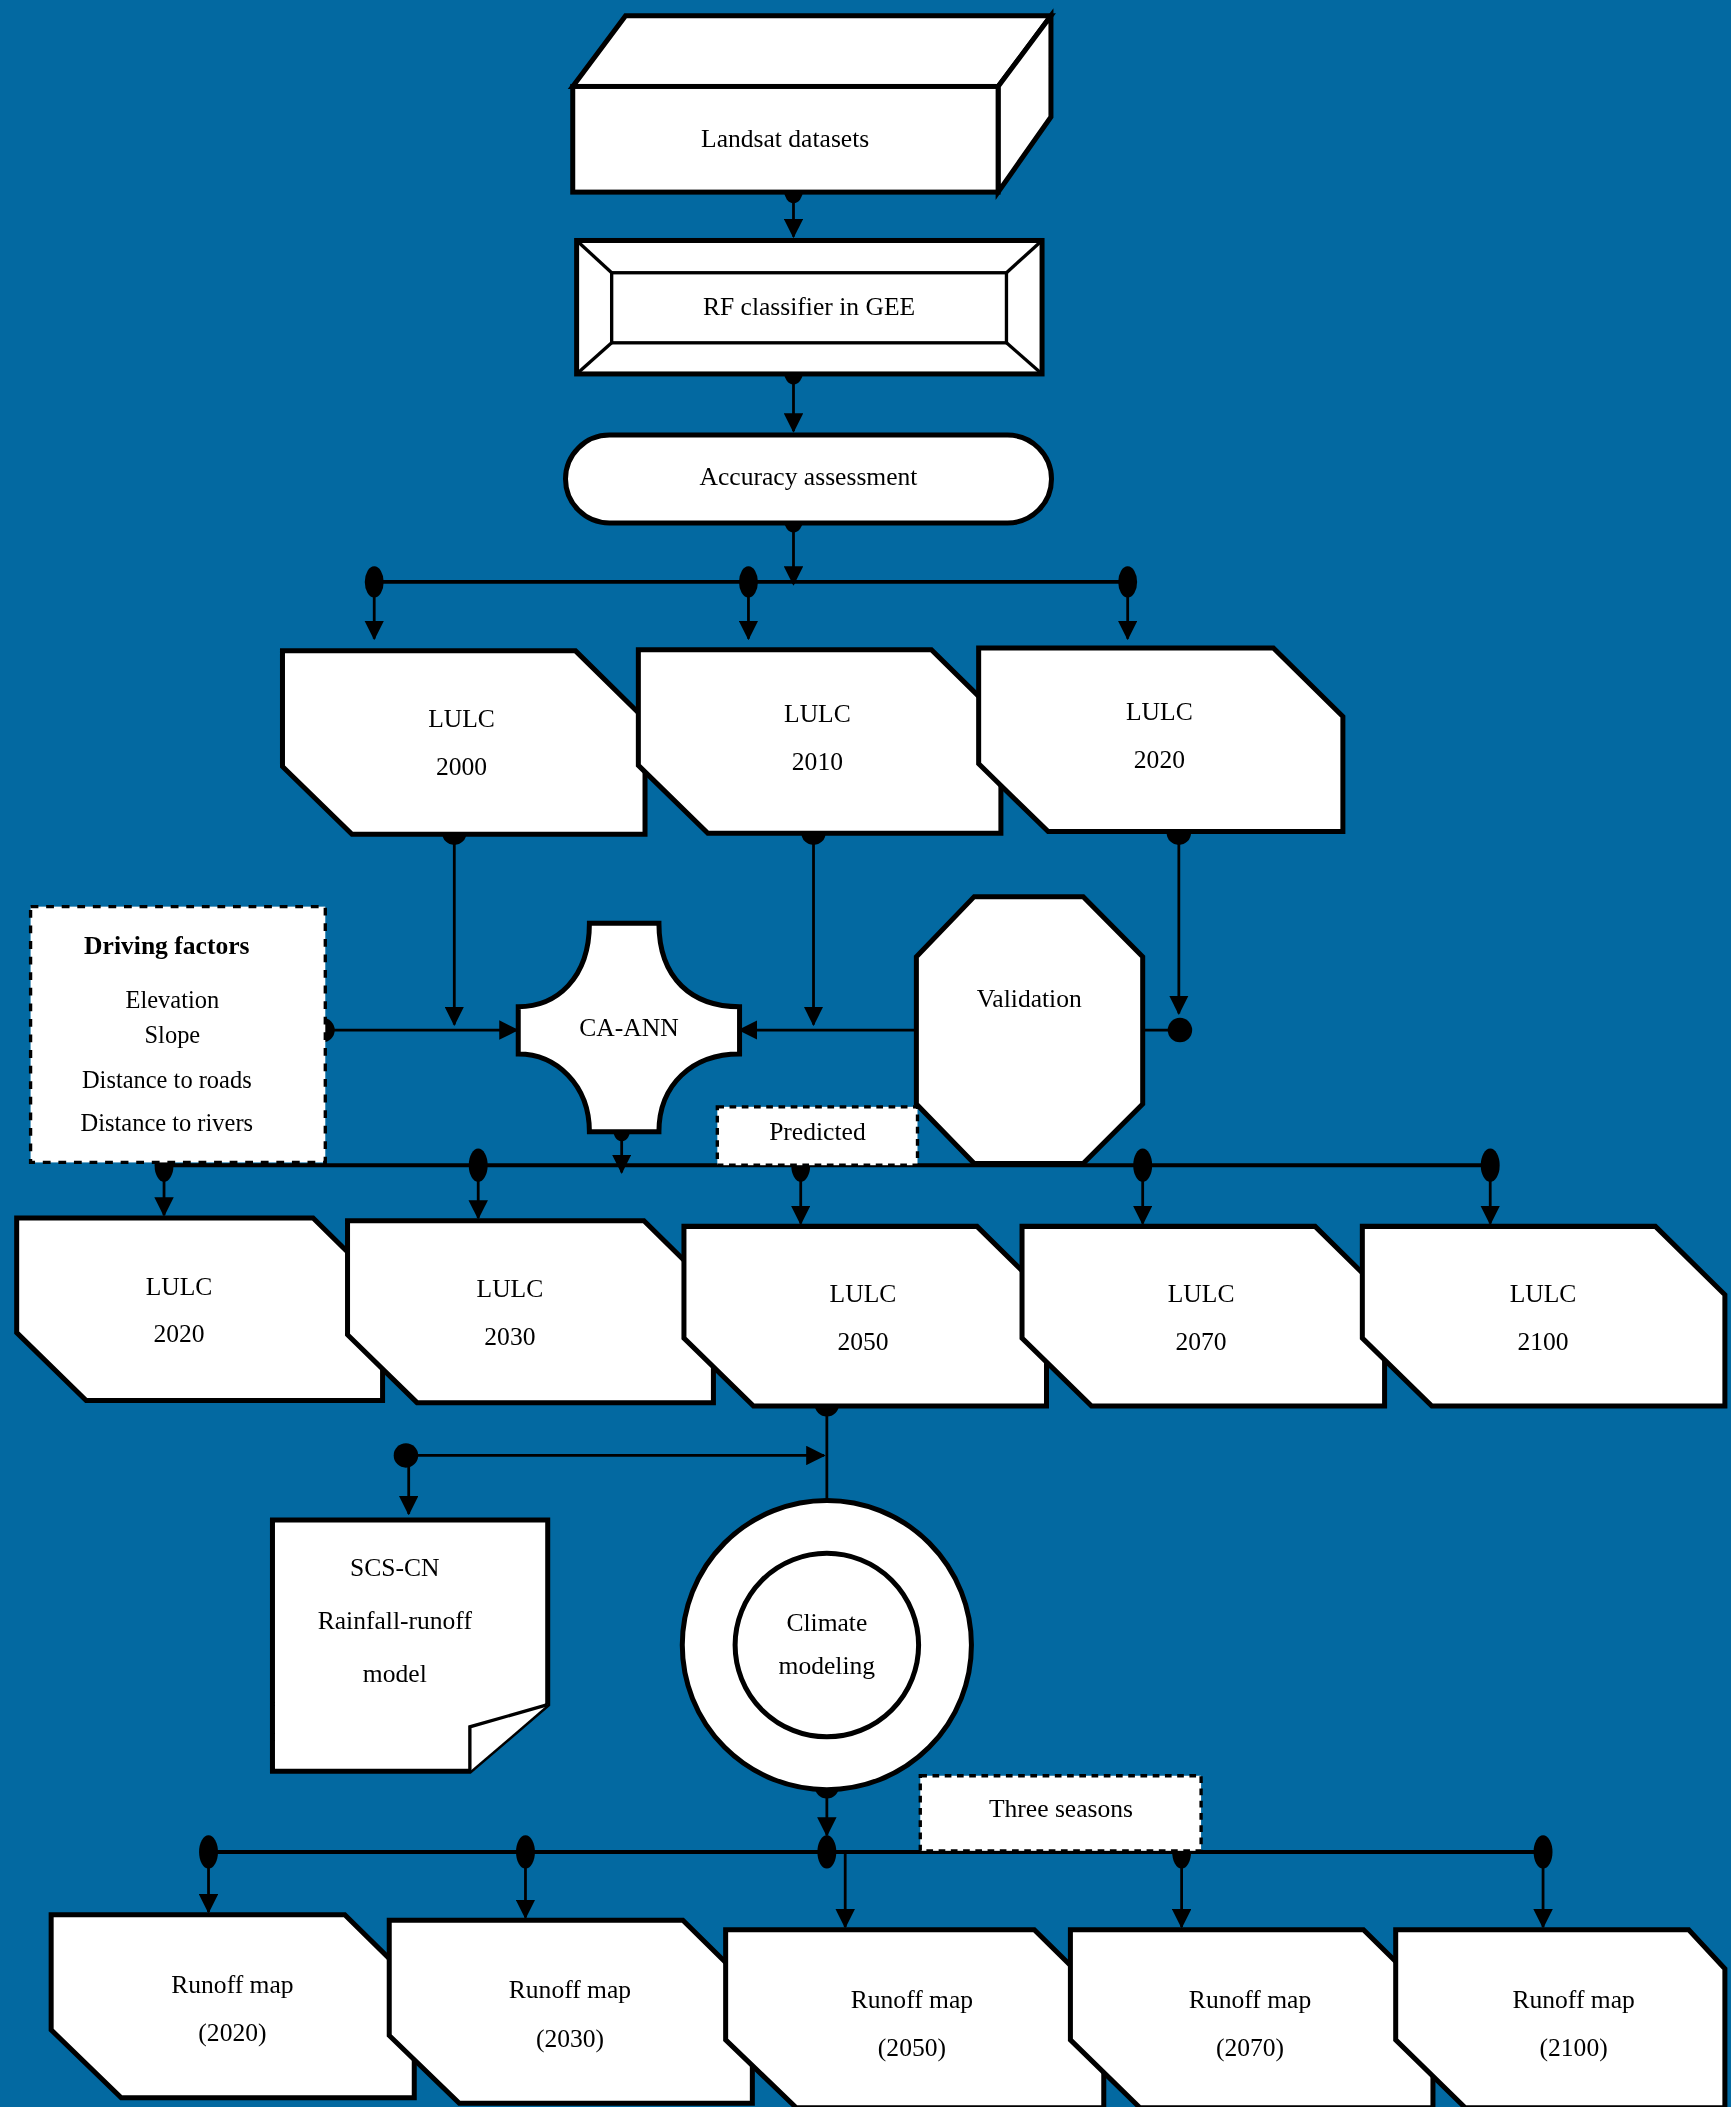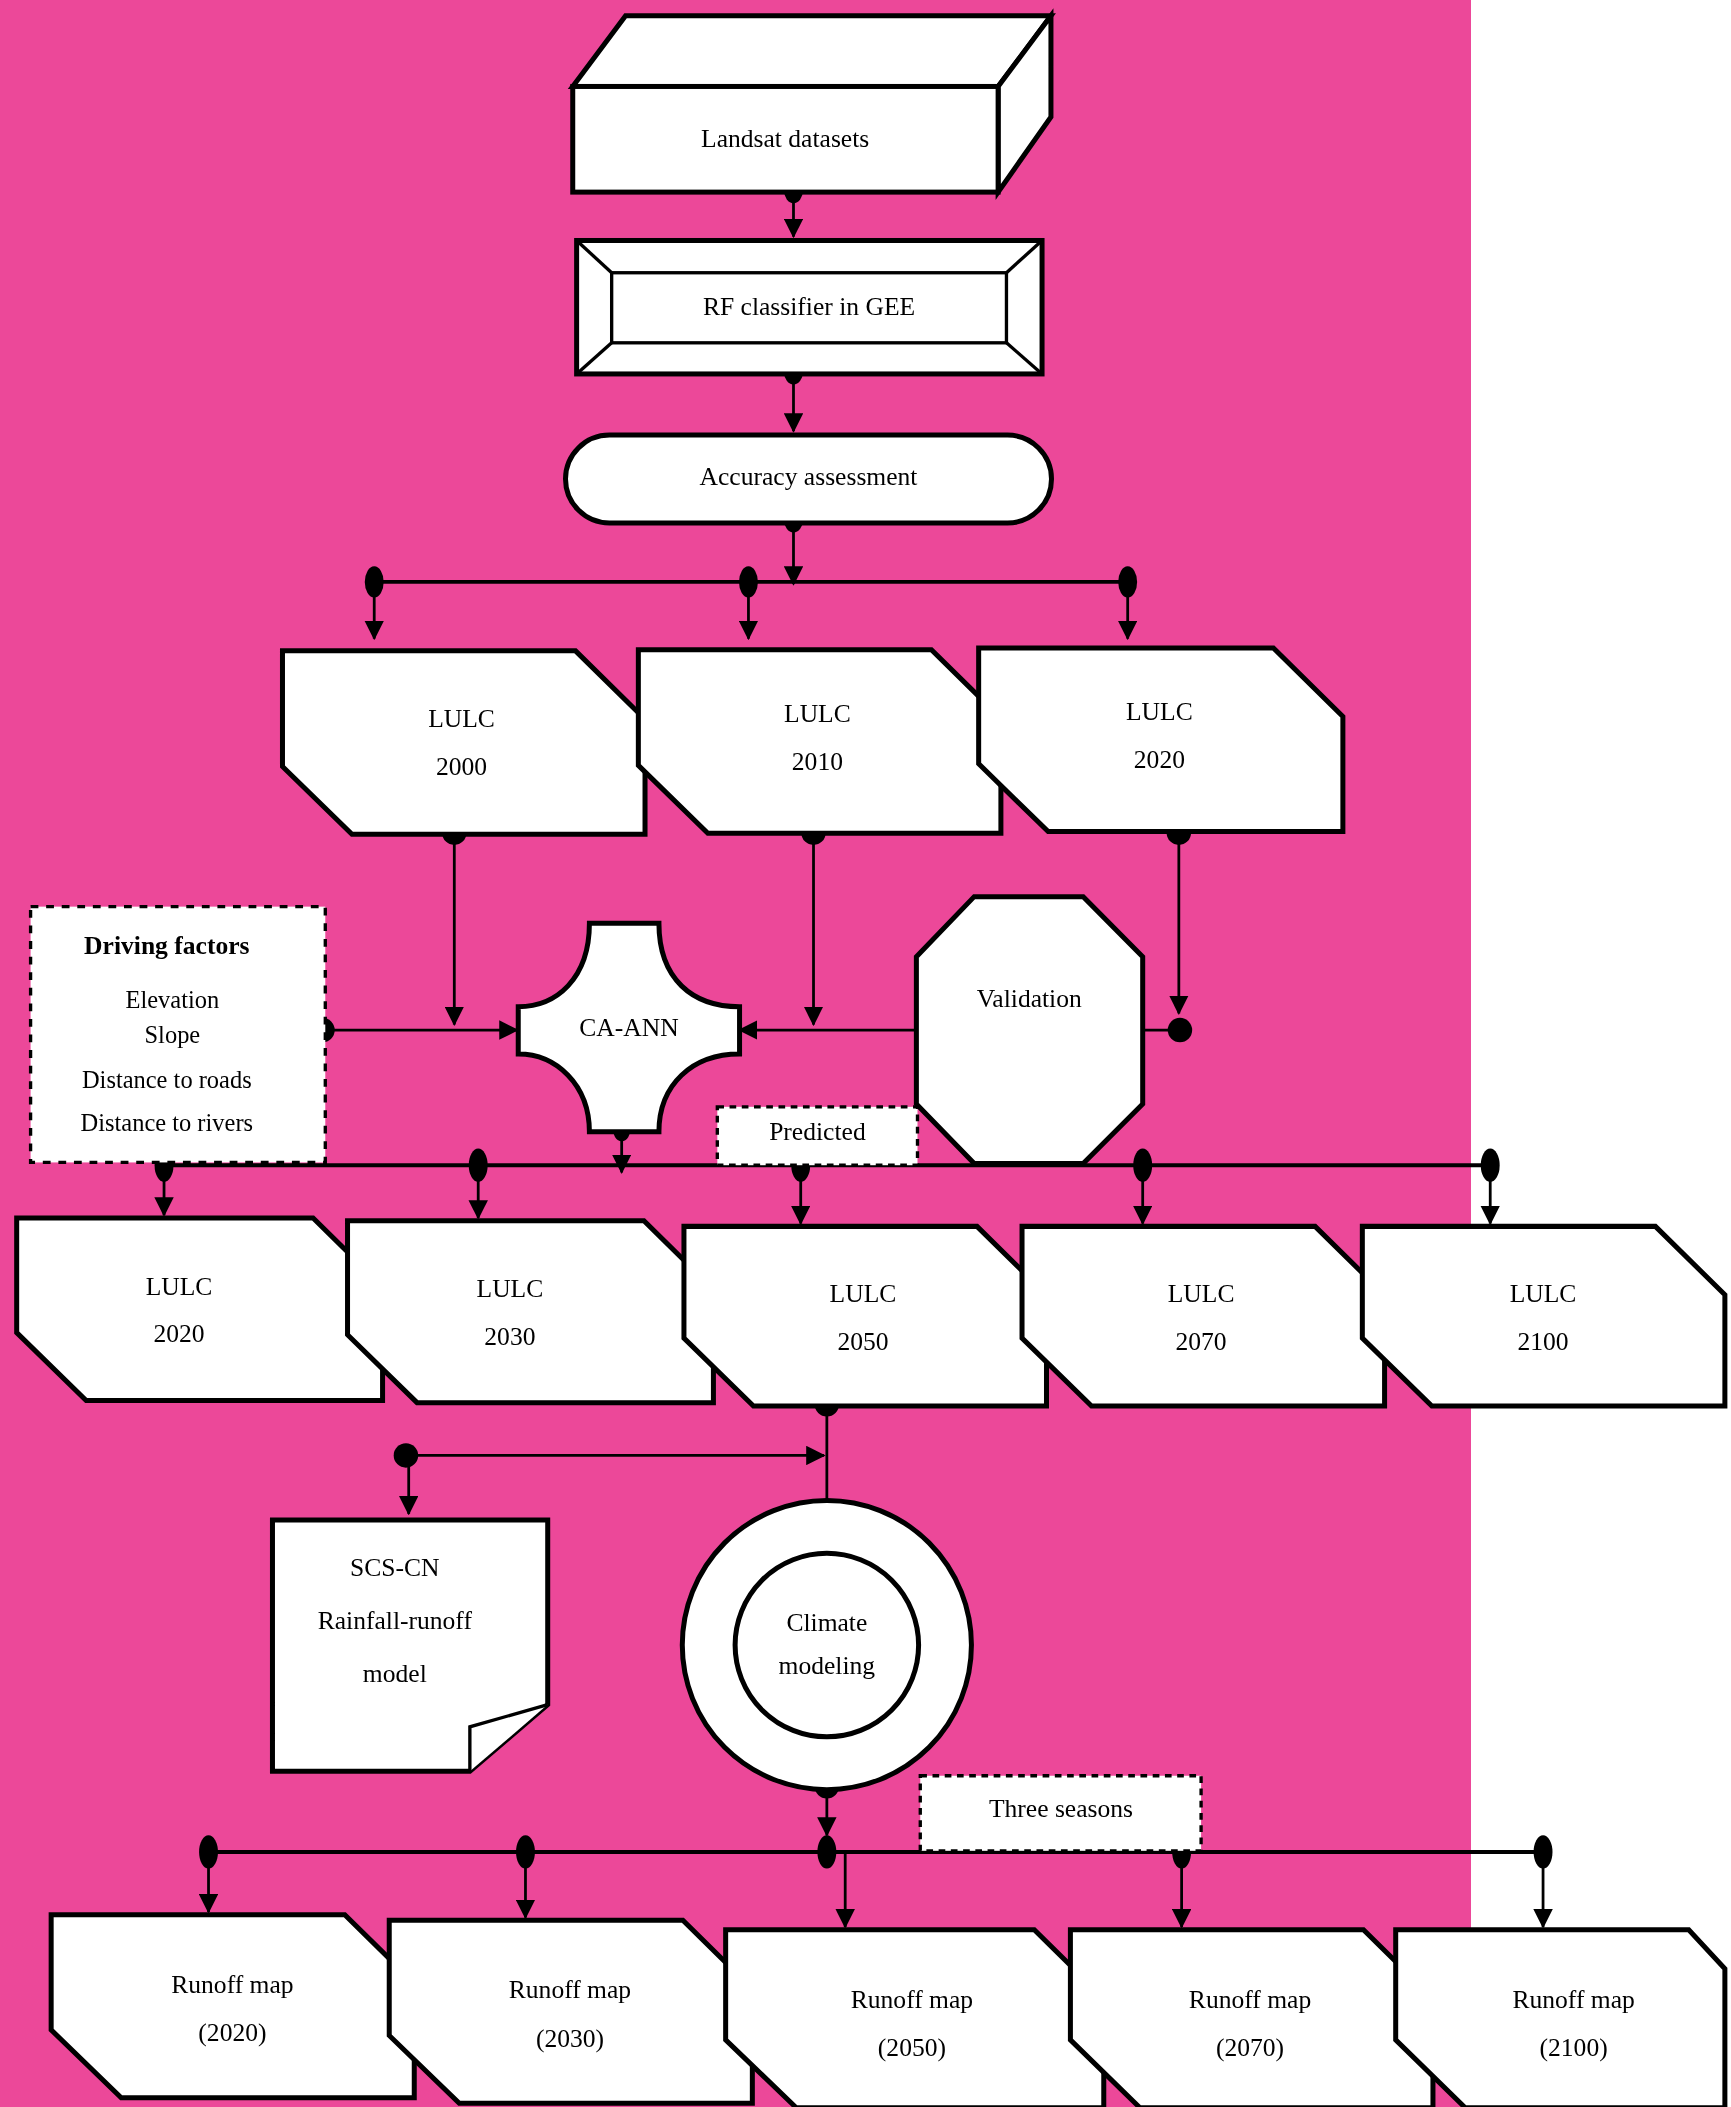--- a/index.html
+++ b/index.html
@@ -1,19 +1,19 @@
 <!DOCTYPE html>
 <html style="font-size:9px"><head>
 <meta charset="utf-8">
 <style>
   html,body{margin:0;padding:0;background:#ffffff;}
   #root{
     position:relative;
-    width:1471px;height:2108px;
-    background:#ec4899;
+    width:1731px;height:2108px;
+    background:#0369a1;
     font-family:"Liberation Serif","DejaVu Serif",serif;
   }
   svg#flow{position:absolute;left:0;top:0;width:1731px;height:2108px;display:block;}
   .shape{fill:#ffffff;stroke:#000000;stroke-width:9;stroke-linejoin:miter;}
   .shape-thin{fill:#ffffff;stroke:#000000;stroke-width:6;}
   .conn{stroke:#000000;stroke-width:5;fill:none;}
   .conn-thick{stroke:#000000;stroke-width:7;fill:none;}
   .dot{fill:#000000;stroke:none;}
   .lbl{
     font-family:"Liberation Serif","DejaVu Serif",serif;

